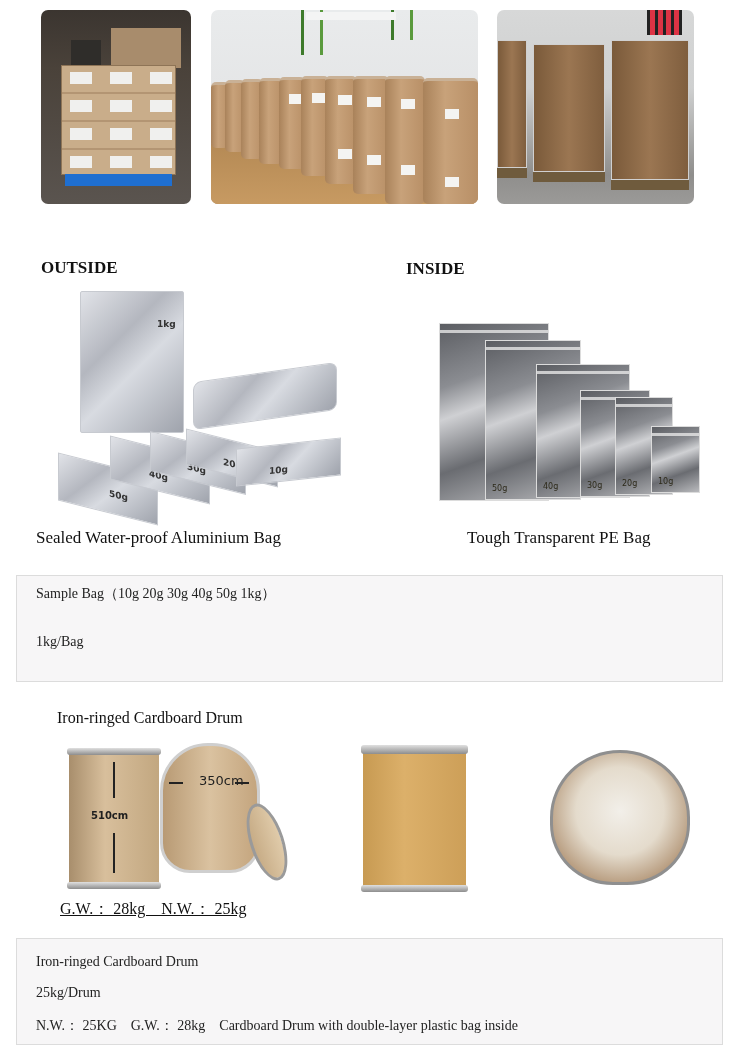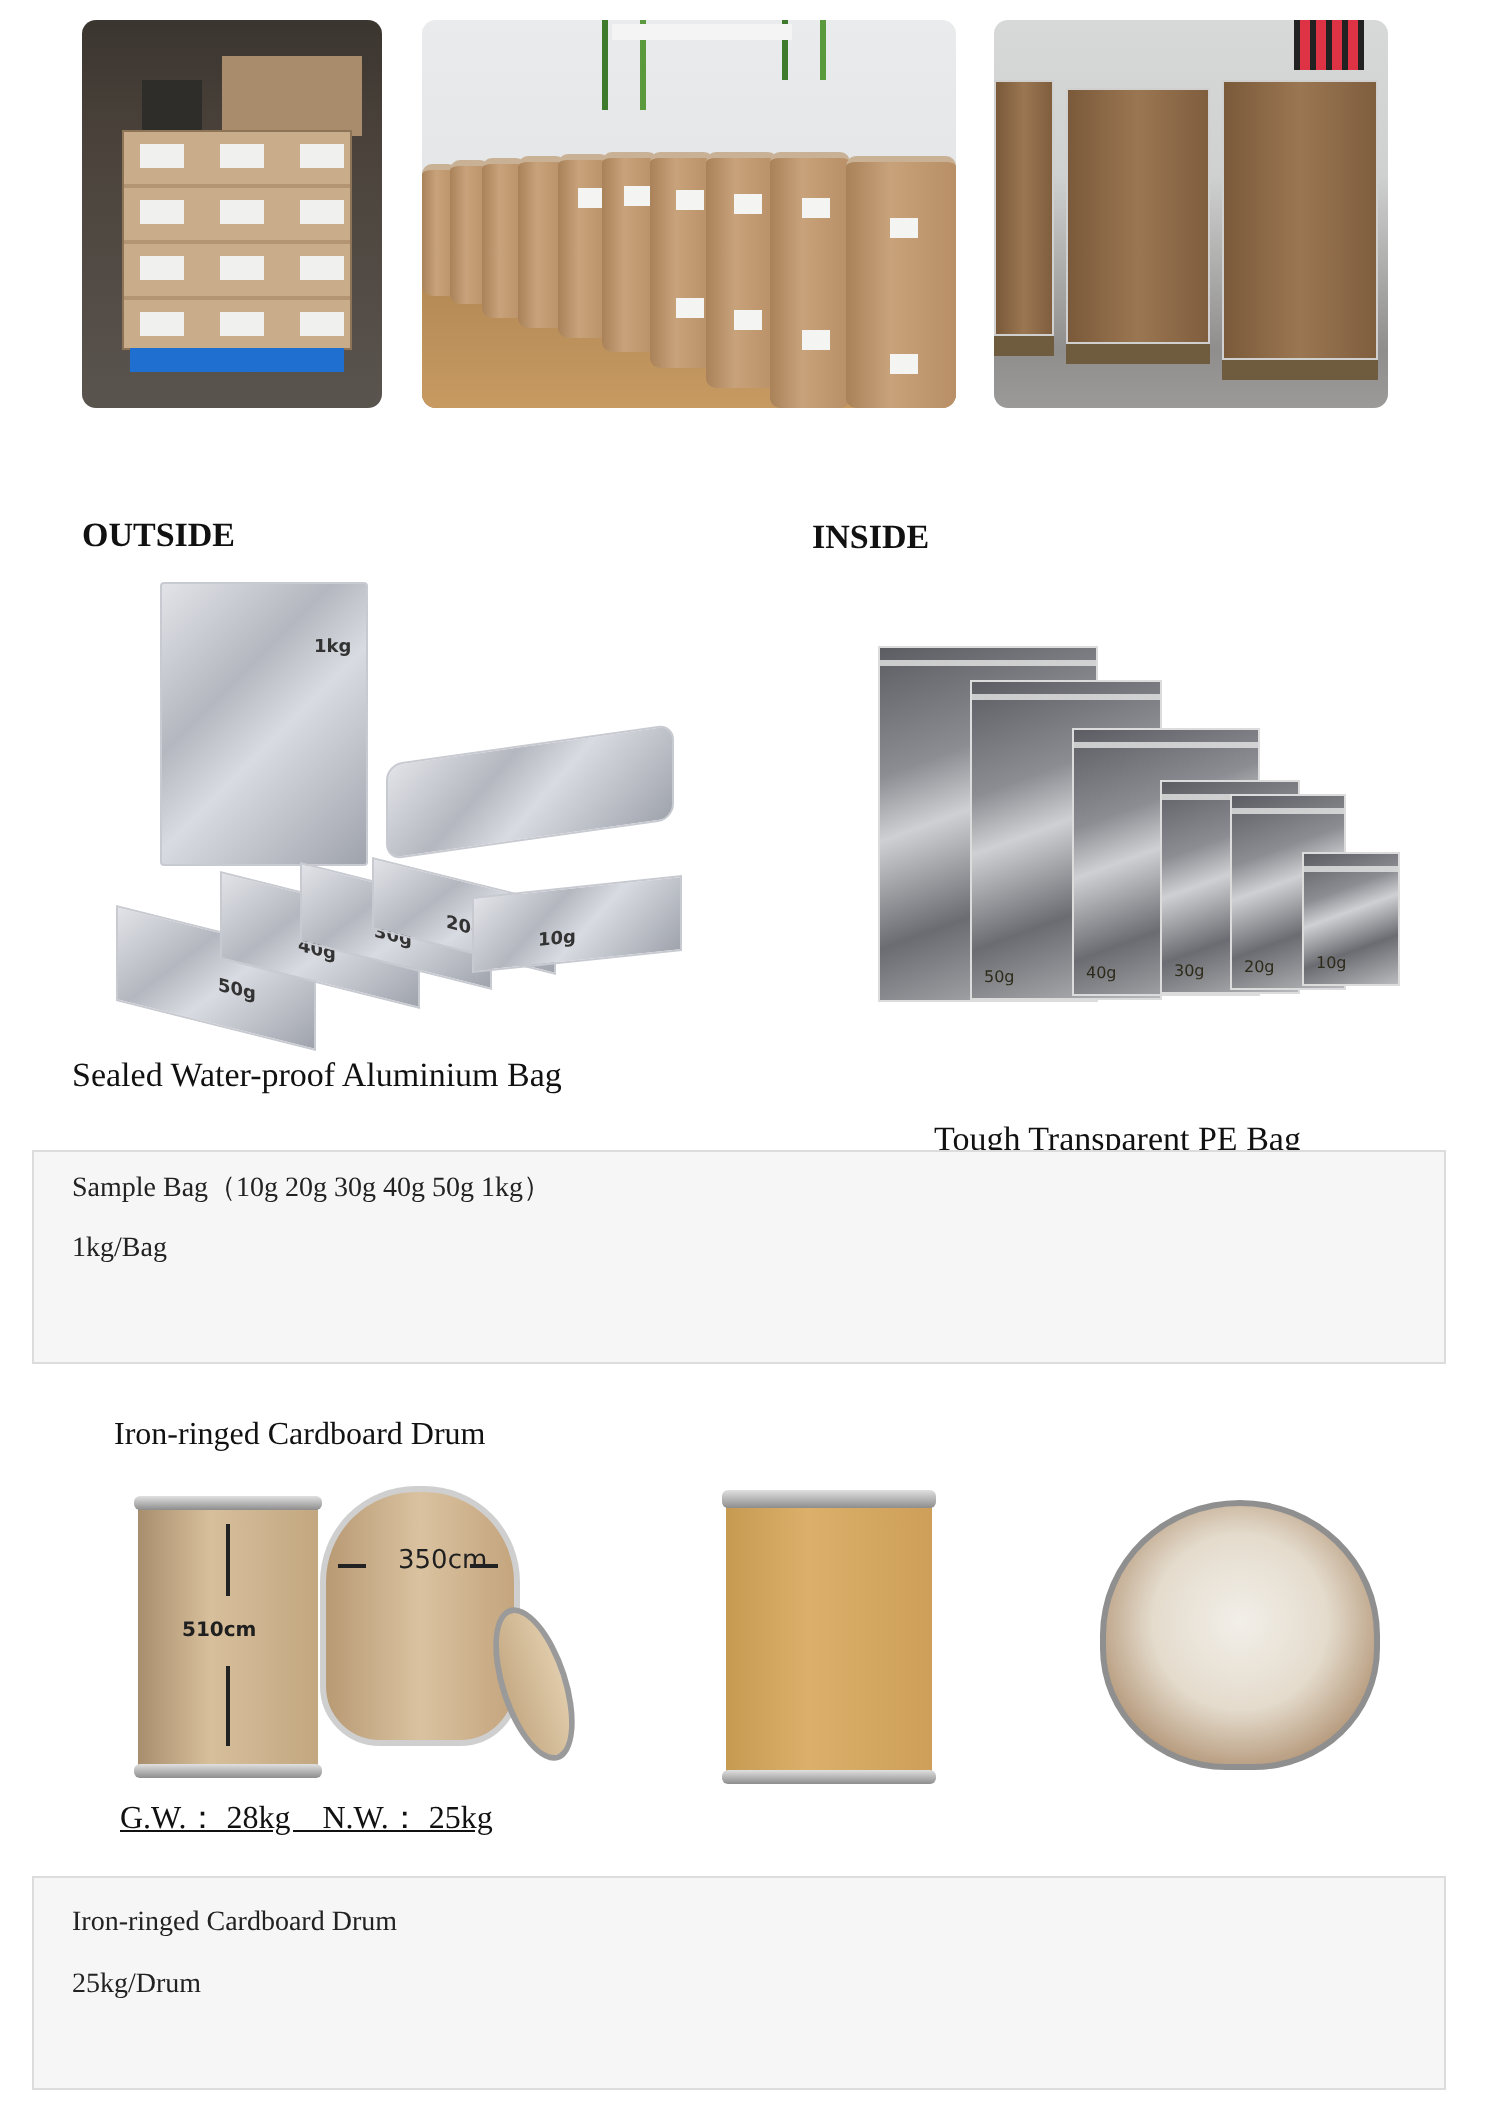--- a/index.html
+++ b/index.html
@@ -161,25 +161,25 @@
       <div class="pe-strip"></div>
       <div class="pe-label">20g</div>
     </div>
   <div class="pe" style="left:651px;top:426px;width:49px;height:67px;">
       <div class="pe-strip"></div>
       <div class="pe-label">10g</div>
     </div>
 </div>
 
 <div class="caption" style="left:36px;top:528px;">Sealed Water-proof Aluminium Bag</div>
-<div class="caption" style="left:467px;top:528px;margin-top:32px;">Tough Transparent PE Bag</div>
+<div class="caption" style="left:467px;top:528px;">Tough Transparent PE Bag</div>
 
 <div class="info-box" style="top:575px;height:107px;">
   <div class="info-line" style="top:9px;text-align:right;">Sample Bag（10g 20g 30g 40g 50g 1kg）</div>
-  <div class="info-line" style="top:41px;">1kg/Bag</div>
+  <div class="info-line" style="top:58px;">1kg/Bag</div>
 </div>
 
 <div class="caption" style="left:57px;top:709px;font-size:16px;">Iron-ringed Cardboard Drum</div>
 
 <div>
   <div class="cdrum" style="left:69px;top:748px;width:90px;height:140px;">
     <div class="ring" style="top:0;"></div>
     <div class="ring" style="top:134px;"></div>
     <div class="arrow-v" style="left:44px;top:14px;height:36px;"></div>
     <div class="dim-label" style="left:22px;top:62px;">510cm</div>
@@ -198,13 +198,14 @@
 <div class="cdrum" style="left:363px;top:745px;width:103px;height:146px;background:linear-gradient(90deg,#c79a52 0%,#dcb06a 40%,#cd9f58 100%);">
   <div class="ring" style="top:0;height:9px;"></div>
   <div class="ring" style="top:140px;"></div>
 </div>
 
 <div style="position:absolute;left:550px;top:750px;width:140px;height:135px;border-radius:50% 50% 45% 45%;background:radial-gradient(circle at 50% 45%,#f2efe9 0%,#e4dbcc 45%,#b89d80 75%,#8e8e8e 80%,#c8b59e 100%);border:3px solid #8f8f8f;"></div>
 
 <div class="info-box" style="top:938px;height:107px;">
   <div class="info-line" style="top:15px;">Iron-ringed Cardboard Drum</div>
   <div class="info-line" style="top:46px;">25kg/Drum</div>
+  <div class="info-line" style="top:78px;">N.W.： 25KG    G.W.： 28kg    Cardboard Drum with double-layer plastic bag inside</div>
 </div>
 
 </body></html>

